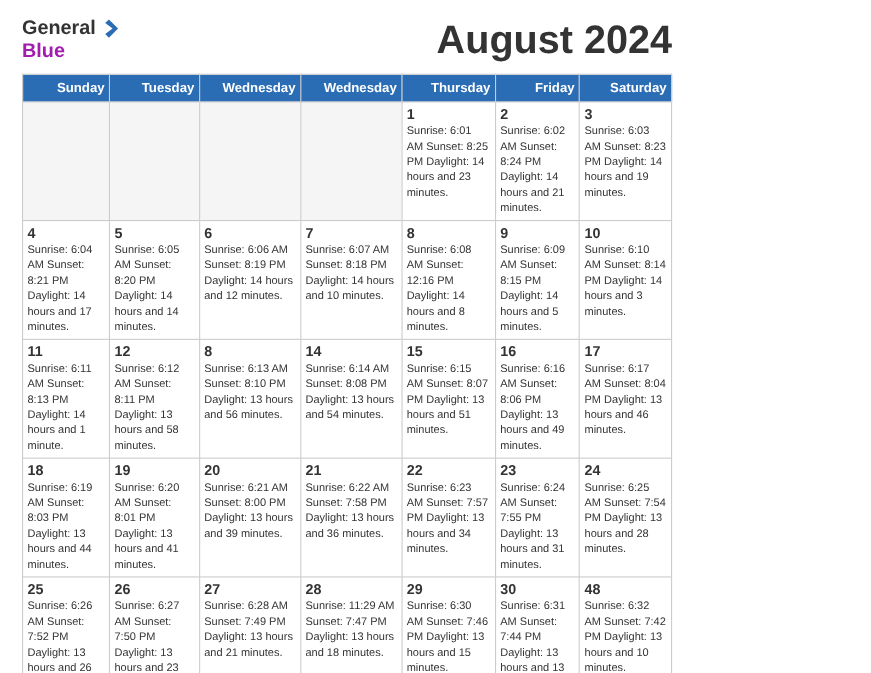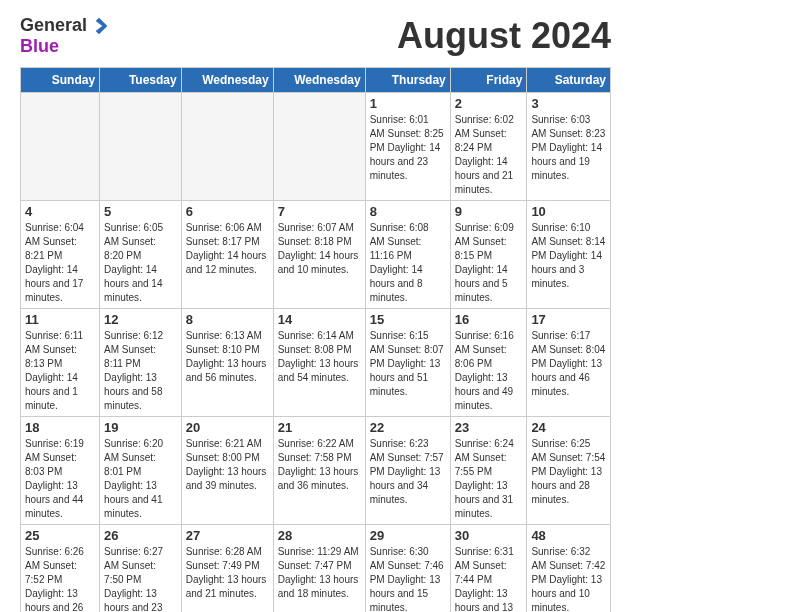--- a/index.html
+++ b/index.html
@@ -130,35 +130,35 @@
           <td>
             <span class="day-number">5</span>
             <div class="day-info">Sunrise: 6:05 AM
 Sunset: 8:20 PM
 Daylight: 14 hours
 and 14 minutes.</div>
           </td>
           <td>
             <span class="day-number">6</span>
             <div class="day-info">Sunrise: 6:06 AM
-Sunset: 8:17 PM
+Sunset: 8:19 PM
 Daylight: 14 hours
 and 12 minutes.</div>
           </td>
           <td>
             <span class="day-number">7</span>
             <div class="day-info">Sunrise: 6:07 AM
 Sunset: 8:18 PM
 Daylight: 14 hours
 and 10 minutes.</div>
           </td>
           <td>
             <span class="day-number">8</span>
             <div class="day-info">Sunrise: 6:08 AM
-Sunset: 11:16 PM
+Sunset: 12:16 PM
 Daylight: 14 hours
 and 8 minutes.</div>
           </td>
           <td>
             <span class="day-number">9</span>
             <div class="day-info">Sunrise: 6:09 AM
 Sunset: 8:15 PM
 Daylight: 14 hours
 and 5 minutes.</div>
           </td>

